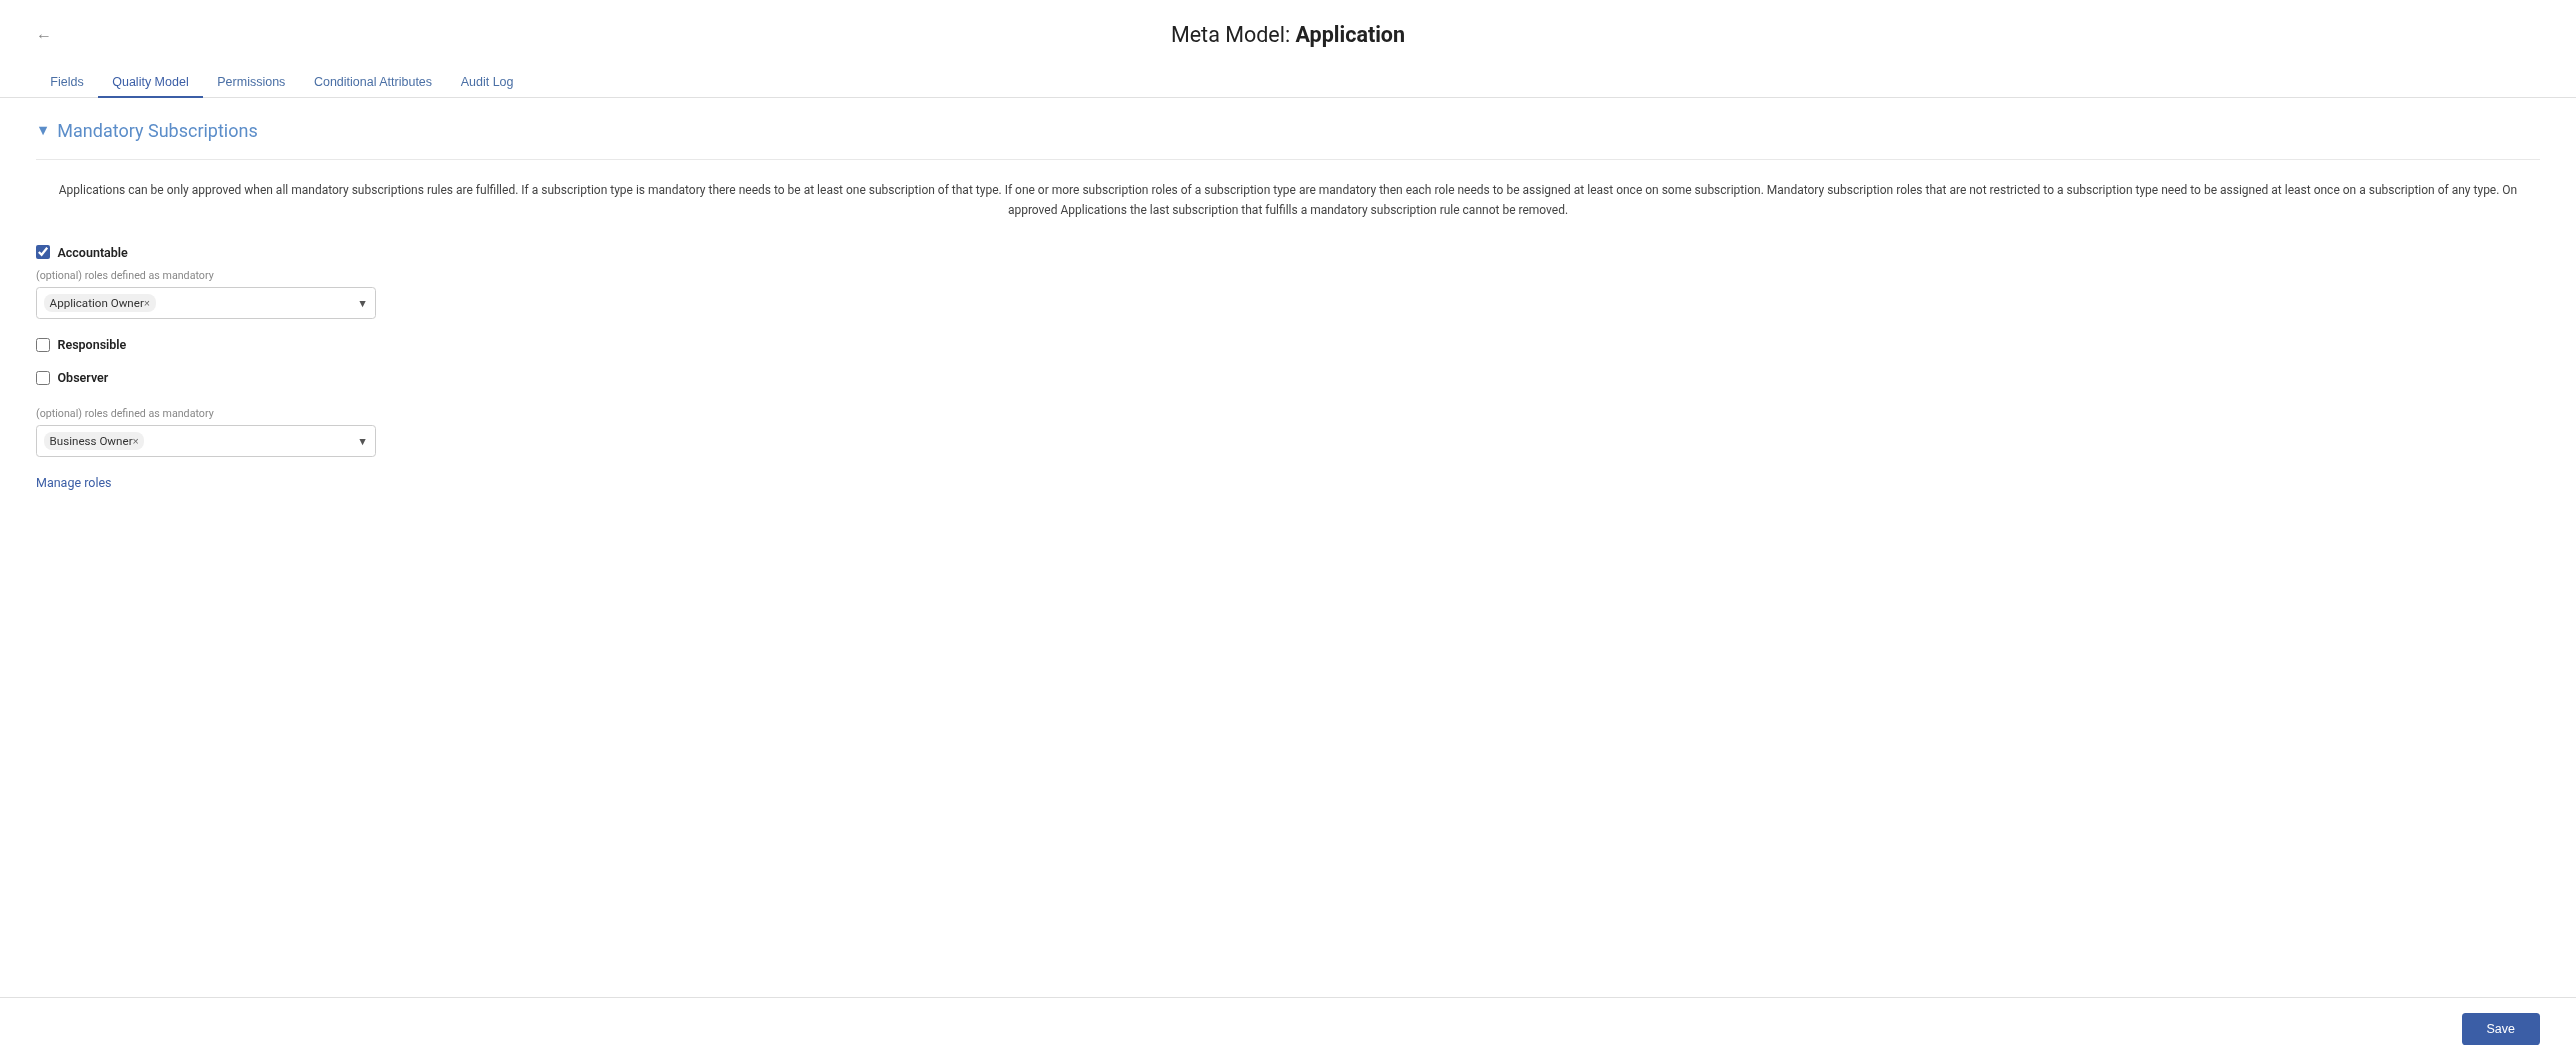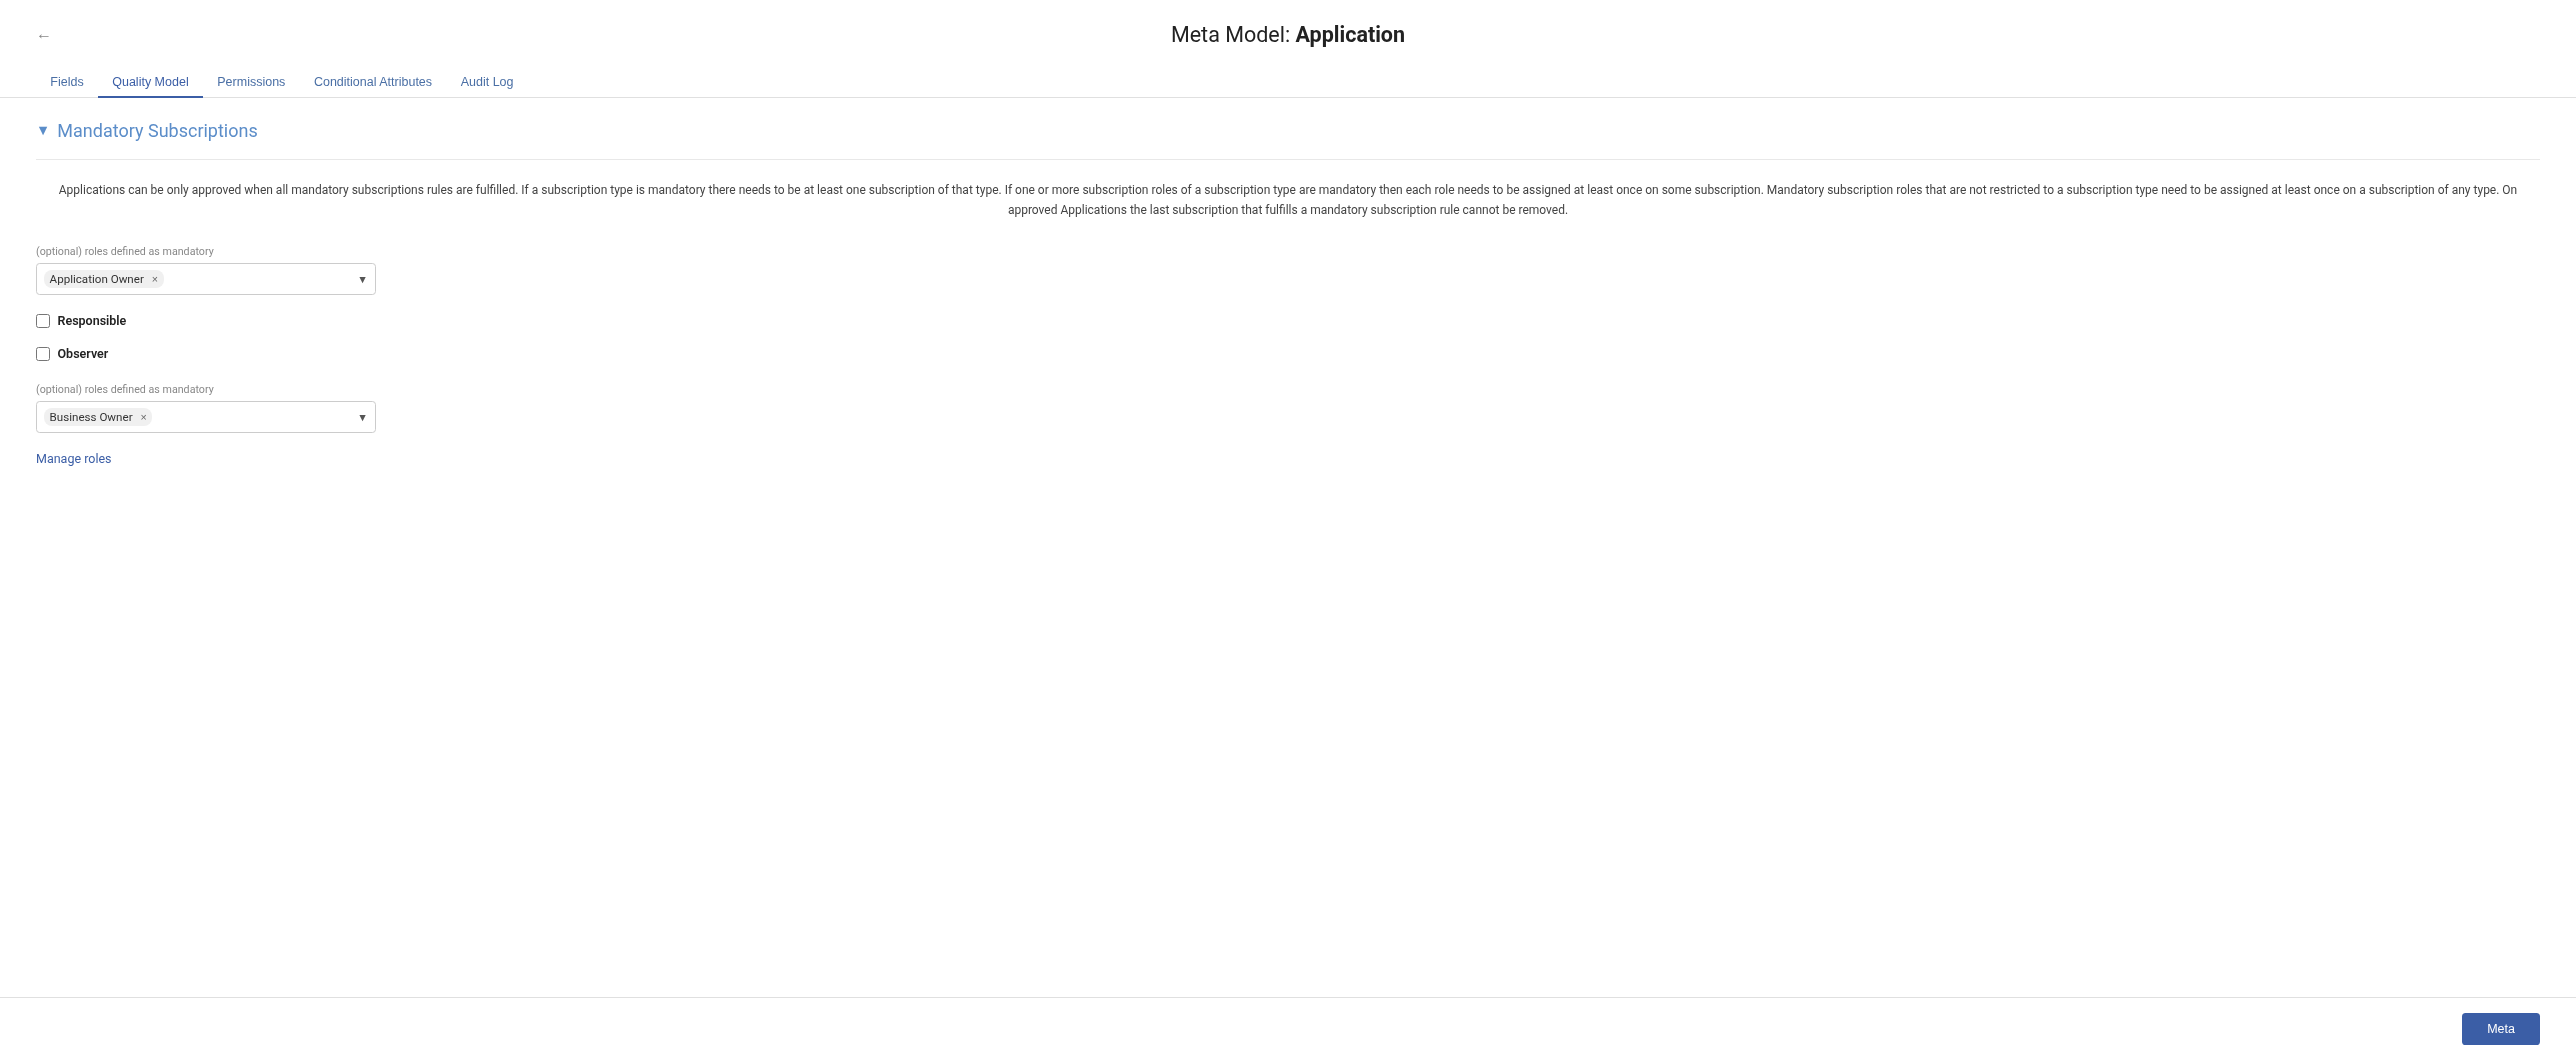--- a/index.html
+++ b/index.html
@@ -157,21 +157,21 @@
     }
 
     .tag {
       display: inline-flex;
       align-items: center;
       background: #f0f0f0;
       border-radius: 8px;
       padding: 1.8px 5.4px;
       font-size: 11.6px;
       color: #333;
-      gap: 8px;
+      gap: 0;
       margin-right: 3.6px;
     }
 
     .tag-remove {
       cursor: pointer;
       color: #666;
       font-size: 10.7px;
       background: none;
       border: none;
       padding: 0;
@@ -253,20 +253,24 @@
     <h2 class="section-title">Mandatory Subscriptions</h2>
   </div>
 
   <hr class="divider">
 
   
   <p class="description-text">Applications can be only approved when all mandatory subscriptions rules are fulfilled. If a subscription type is mandatory there needs to be at least one subscription of that type. If one or more subscription roles of a subscription type are mandatory then each role needs to be assigned at least once on some subscription. Mandatory subscription roles that are not restricted to a subscription type need to be assigned at least once on a subscription of any type. On approved Applications the last subscription that fulfills a mandatory subscription rule cannot be removed.</p>
 
   
   <div class="subscription-item">
+    <div class="checkbox-row">
+      <input type="checkbox" class="checkbox-input" checked="" style="">
+      <label class="checkbox-label">Accountable</label>
+    </div>
     <div class="optional-label">(optional) roles defined as mandatory</div>
     <div class="tag-select">
       <span class="tag">
         <span>Application Owner</span>
         <button class="tag-remove">×</button>
       </span>
       <span class="dropdown-arrow">▼</span>
     </div>
   </div>
 
@@ -297,15 +301,15 @@
       <span class="dropdown-arrow">▼</span>
     </div>
   </div>
 
   
   <a class="manage-roles-link">Manage roles</a>
 
 </div>
 
 <div class="footer-actions">
-  <button class="save-btn">Meta</button>
+  <button class="save-btn">Save</button>
 </div>
 
 
 </body></html>

